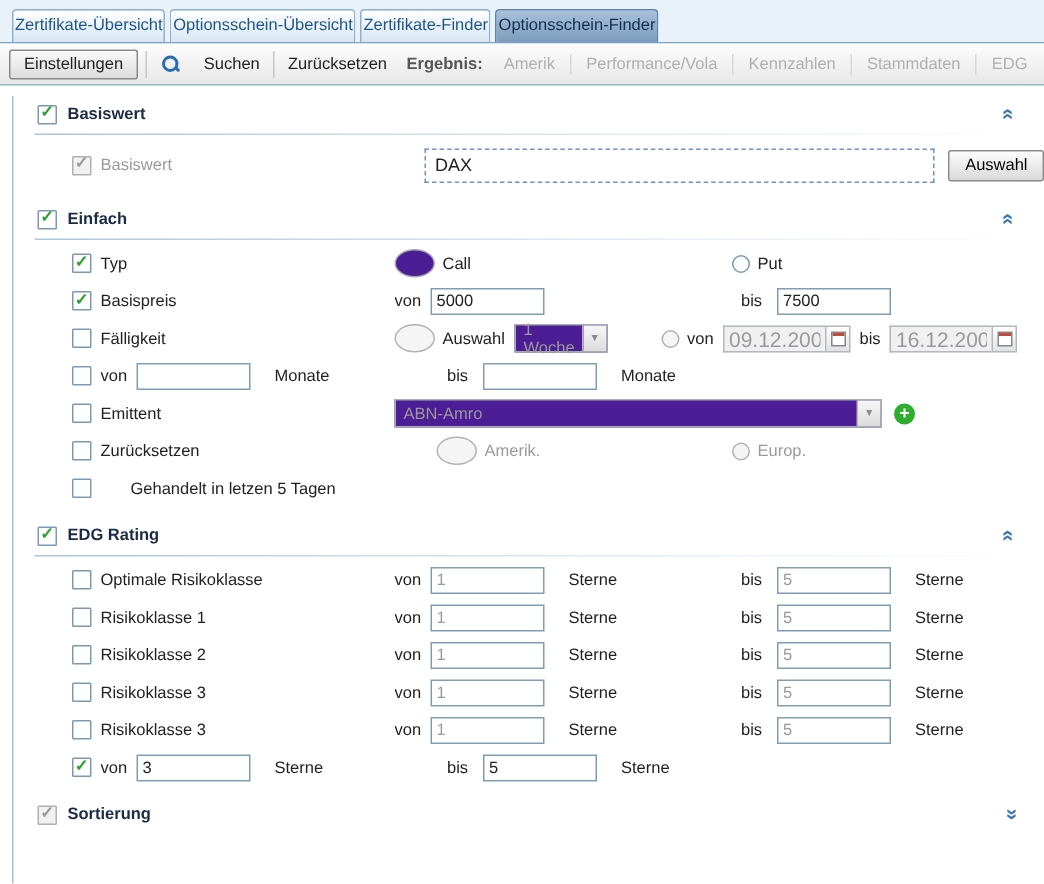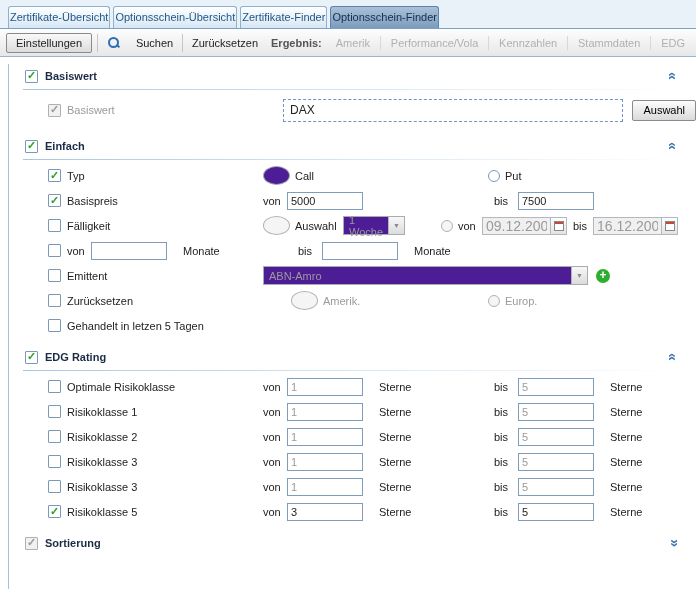--- a/index.html
+++ b/index.html
@@ -230,21 +230,21 @@
       <span class="fcol1">
         <span class="rad dis sel indent28"></span>
         <span class="rlabel gray">Amerik.</span>
       </span>
       <span class="rad dis"></span>
       <span class="rlabel gray">Europ.</span>
     </div>
 
     <div class="row">
       <span class="cb"></span>
-      <span class="row-label" style="width:auto;">Gehandelt in letzen 5 Tagen</span>
+      <span class="row-label" style="width:auto;margin-left:20px;">Gehandelt in letzen 5 Tagen</span>
     </div>
   </div>
 
 
   <div class="section">
     <div class="section-header">
       <span class="cb checked"></span>
       <span class="section-title">EDG Rating</span>
       <span class="chev up"></span>
     </div>
@@ -300,21 +300,20 @@
       <span class="flabel">von</span>
       <input class="num gray" value="1" style="">
       <span class="funit">Sterne</span>
       <span class="flabel">bis</span>
       <input class="num gray" value="5" style="">
       <span>Sterne</span>
     </div>
 
     <div class="row">
       <span class="cb checked"></span>
-      <span class="row-label">Risikoklasse 5</span>
       <span class="flabel">von</span>
       <input class="num" value="3" style="">
       <span class="funit">Sterne</span>
       <span class="flabel">bis</span>
       <input class="num" value="5" style="">
       <span>Sterne</span>
     </div>
   </div>
 
   <div class="section">

